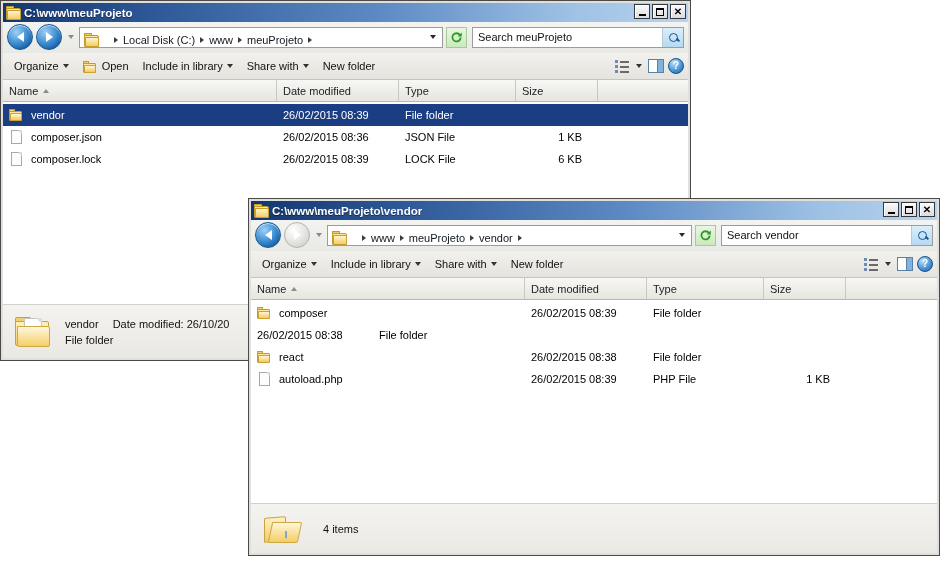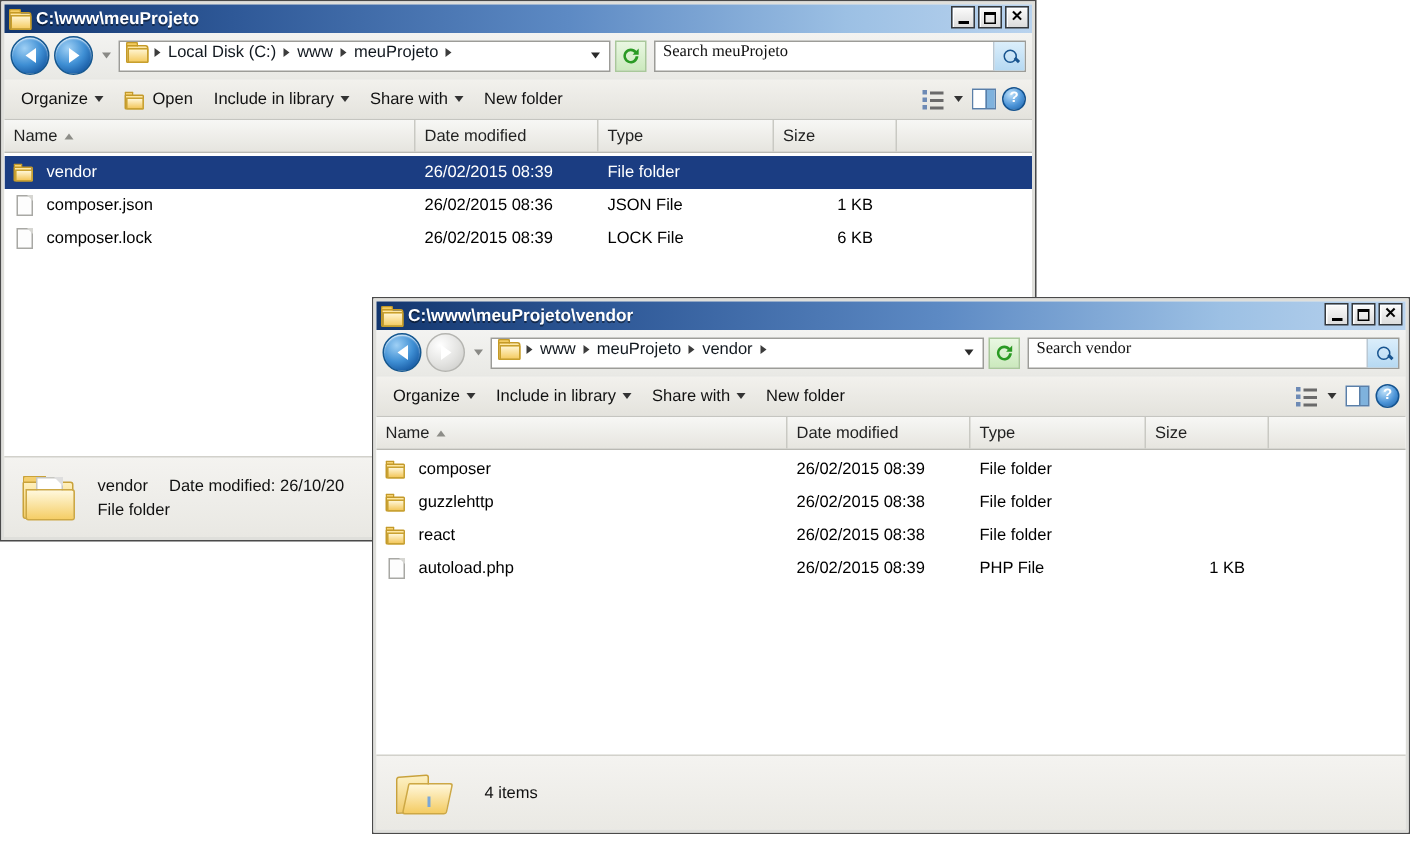--- a/index.html
+++ b/index.html
@@ -105,25 +105,26 @@
   .arrow-r.dis{border-left-color:#ffffff;}
   .navdrop{
     width:11px;height:24px;display:flex;align-items:center;justify-content:center;flex:0 0 auto;
   }
   .caret-sm{
     width:0;height:0;border-left:3.5px solid transparent;border-right:3.5px solid transparent;border-top:4px solid #8a8a86;
   }
   .addrbox{
     flex:1 1 auto;height:21px;
     background:#fff;border:1px solid #9c9c98;
-    display:flex;align-items:flex-start;
+    display:flex;align-items:flex-end;
     padding:0 2px 0 3px;
     box-sizing:border-box;
     position:relative;
     min-width:0;
+    gap:11px;
   }
   .crumbs{display:flex;align-items:center;gap:0px;flex:1 1 auto;min-width:0;overflow:hidden;}
   .crumb{
     padding:1px 3px;white-space:nowrap;font-size:11px;color:#11181f;
   }
   .crumb-sep{
     width:0;height:0;border-top:3px solid transparent;border-bottom:3px solid transparent;border-left:4px solid #3c3c3c;margin:0 2px;
   }
   .addr-caret{
     width:14px;height:19px;display:flex;align-items:center;justify-content:center;flex:0 0 auto;
@@ -132,25 +133,24 @@
   .addr-ico{width:14px;height:14px;margin:0 3px 0 1px;flex:0 0 auto;position:relative;}
   .refresh{
     width:21px;height:21px;flex:0 0 auto;
     background:linear-gradient(#e9f7e2,#cbe9bd);
     border:1px solid #a9c89b;
     display:flex;align-items:center;justify-content:center;
     box-sizing:border-box;
   }
   .refresh svg{display:block;}
   .searchbox{
-    width:248px;height:21px;flex:0 0 auto;
+    width:212px;height:21px;flex:0 0 auto;
     background:#fff;border:1px solid #9c9c98;
-    display:flex;box-sizing:border-box;
+    display:flex;align-items:center;box-sizing:border-box;
     margin-left:2px;
-    font-family:Liberation Serif, serif;
   }
   .searchbox .sph{
     flex:1 1 auto;padding-left:5px;font-size:11px;color:#111;white-space:nowrap;overflow:hidden;
   }
   .searchbtn{
     width:21px;height:19px;flex:0 0 auto;
     background:linear-gradient(#dbeefb,#b6d9f2);
     border-left:1px solid #b9c8d4;
     display:flex;align-items:center;justify-content:center;
     box-sizing:border-box;
@@ -603,30 +603,20 @@
                   <span class="fr"></span>
                 </span>
               </span>
             <span>composer</span>
           </div>
           <div class="cell" style="width:122px;">26/02/2015 08:39</div>
           <div class="cell" style="width:117px;">File folder</div>
           <div class="cell size" style="width:82px;"></div>
         </div>
         <div class="row">
-          <div class="cell name" style="width:274px;">
-            <span class="ico16">
-                <span class="fold16">
-                  <span class="tp"></span>
-                  <span class="bk"></span>
-                  <span class="fr"></span>
-                </span>
-              </span>
-            <span>guzzlehttp</span>
-          </div>
           <div class="cell" style="width:122px;">26/02/2015 08:38</div>
           <div class="cell" style="width:117px;">File folder</div>
           <div class="cell size" style="width:82px;"></div>
         </div>
         <div class="row">
           <div class="cell name" style="width:274px;">
             <span class="ico16">
                 <span class="fold16">
                   <span class="tp"></span>
                   <span class="bk"></span>

